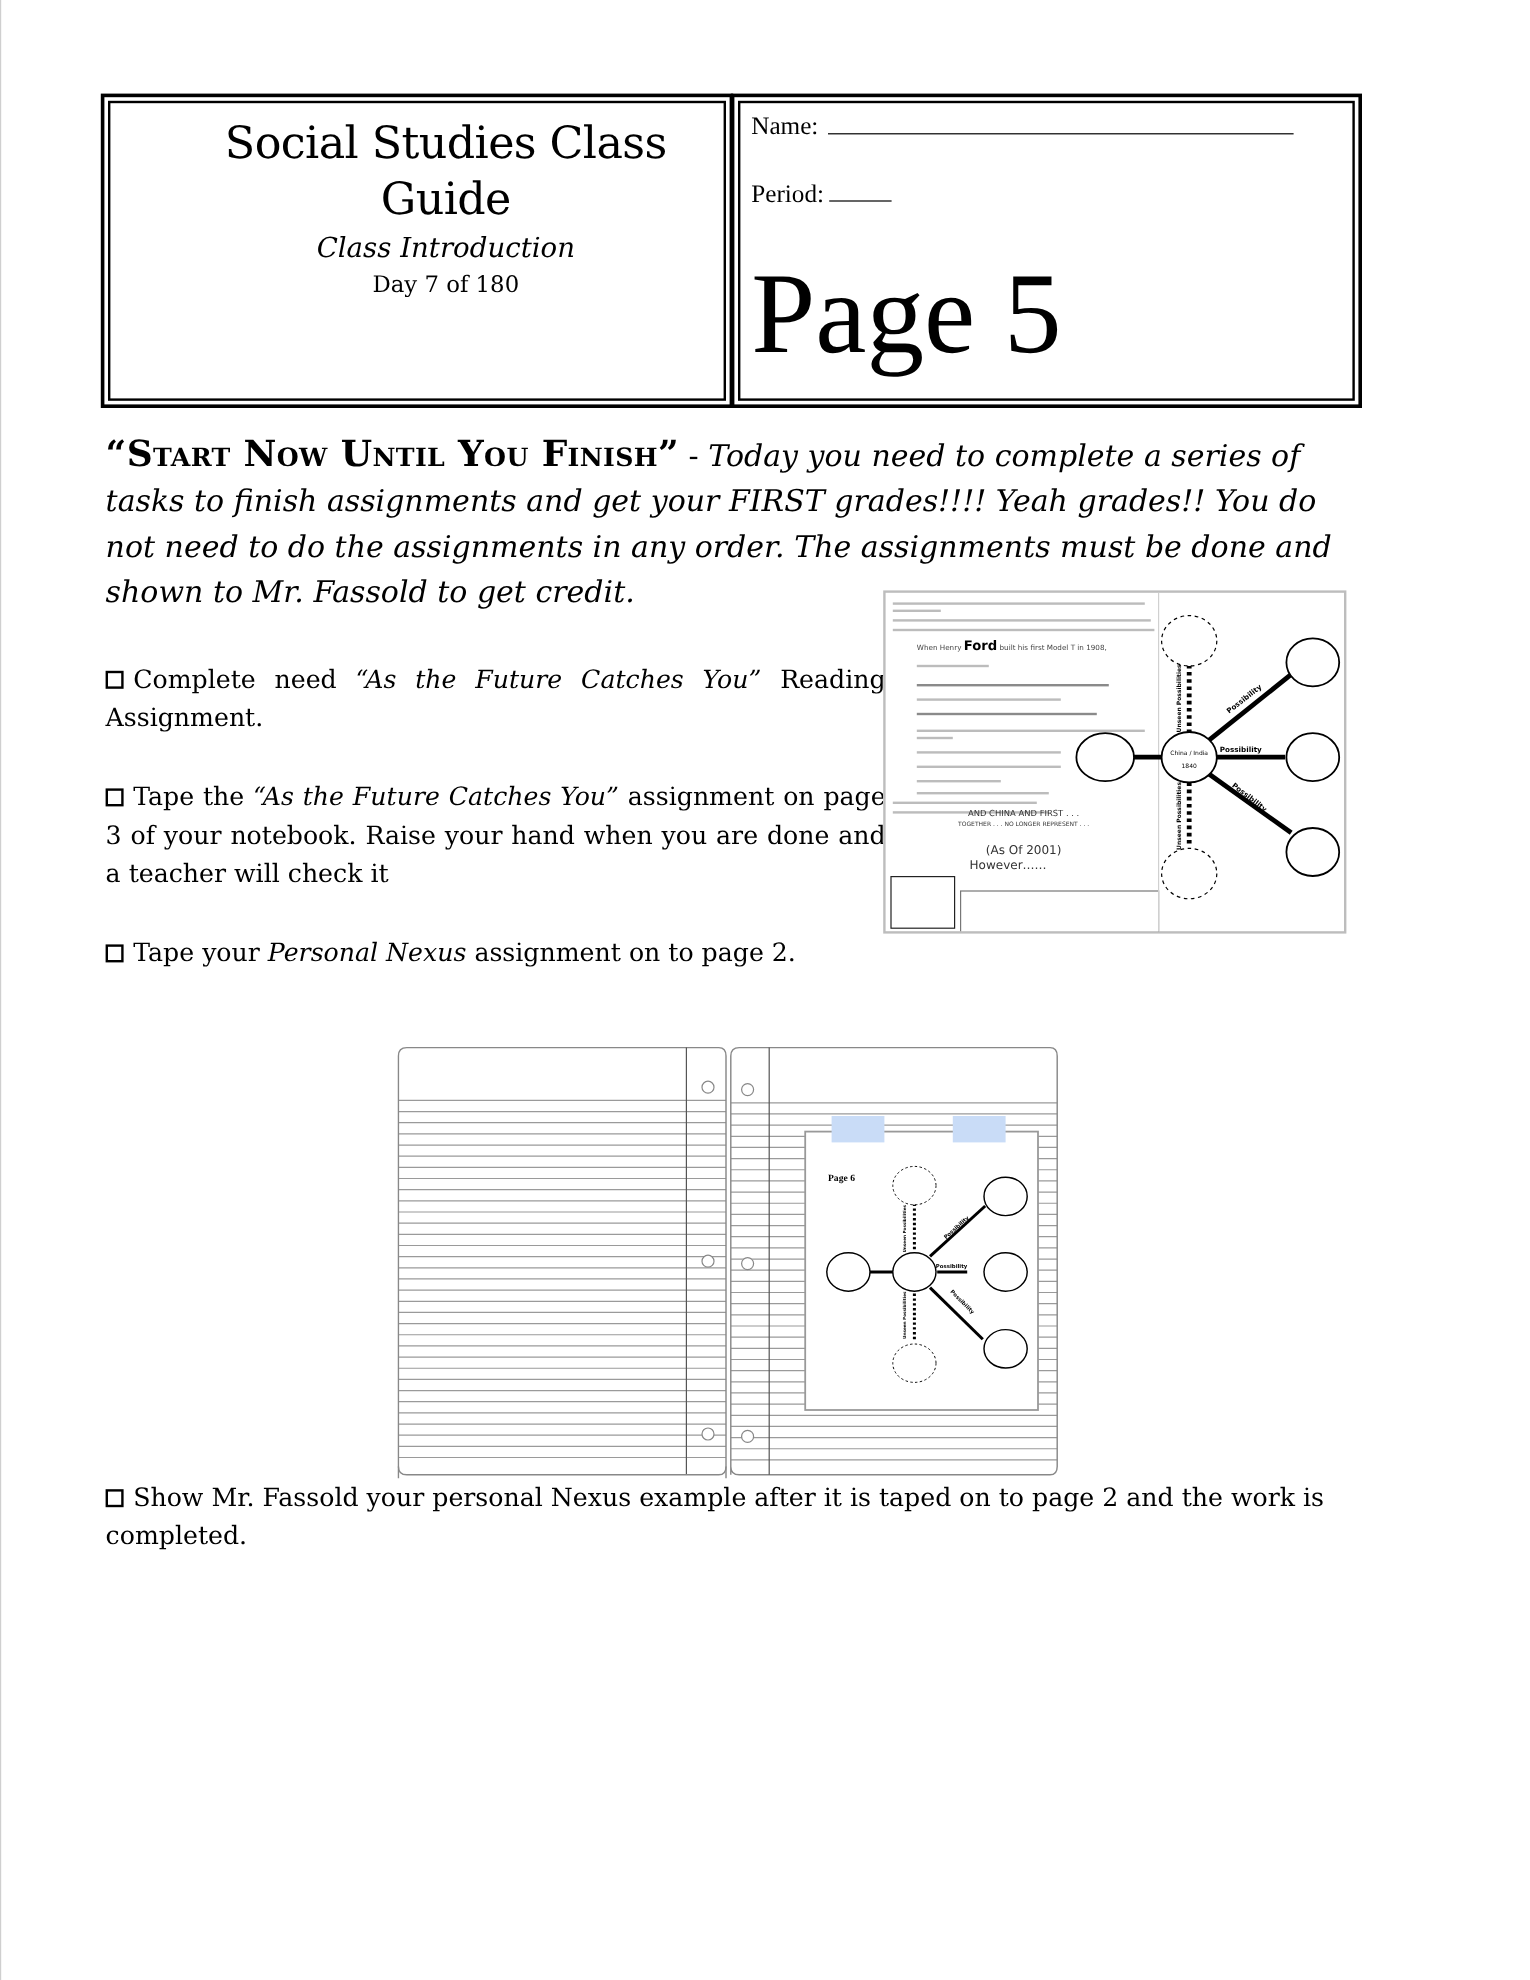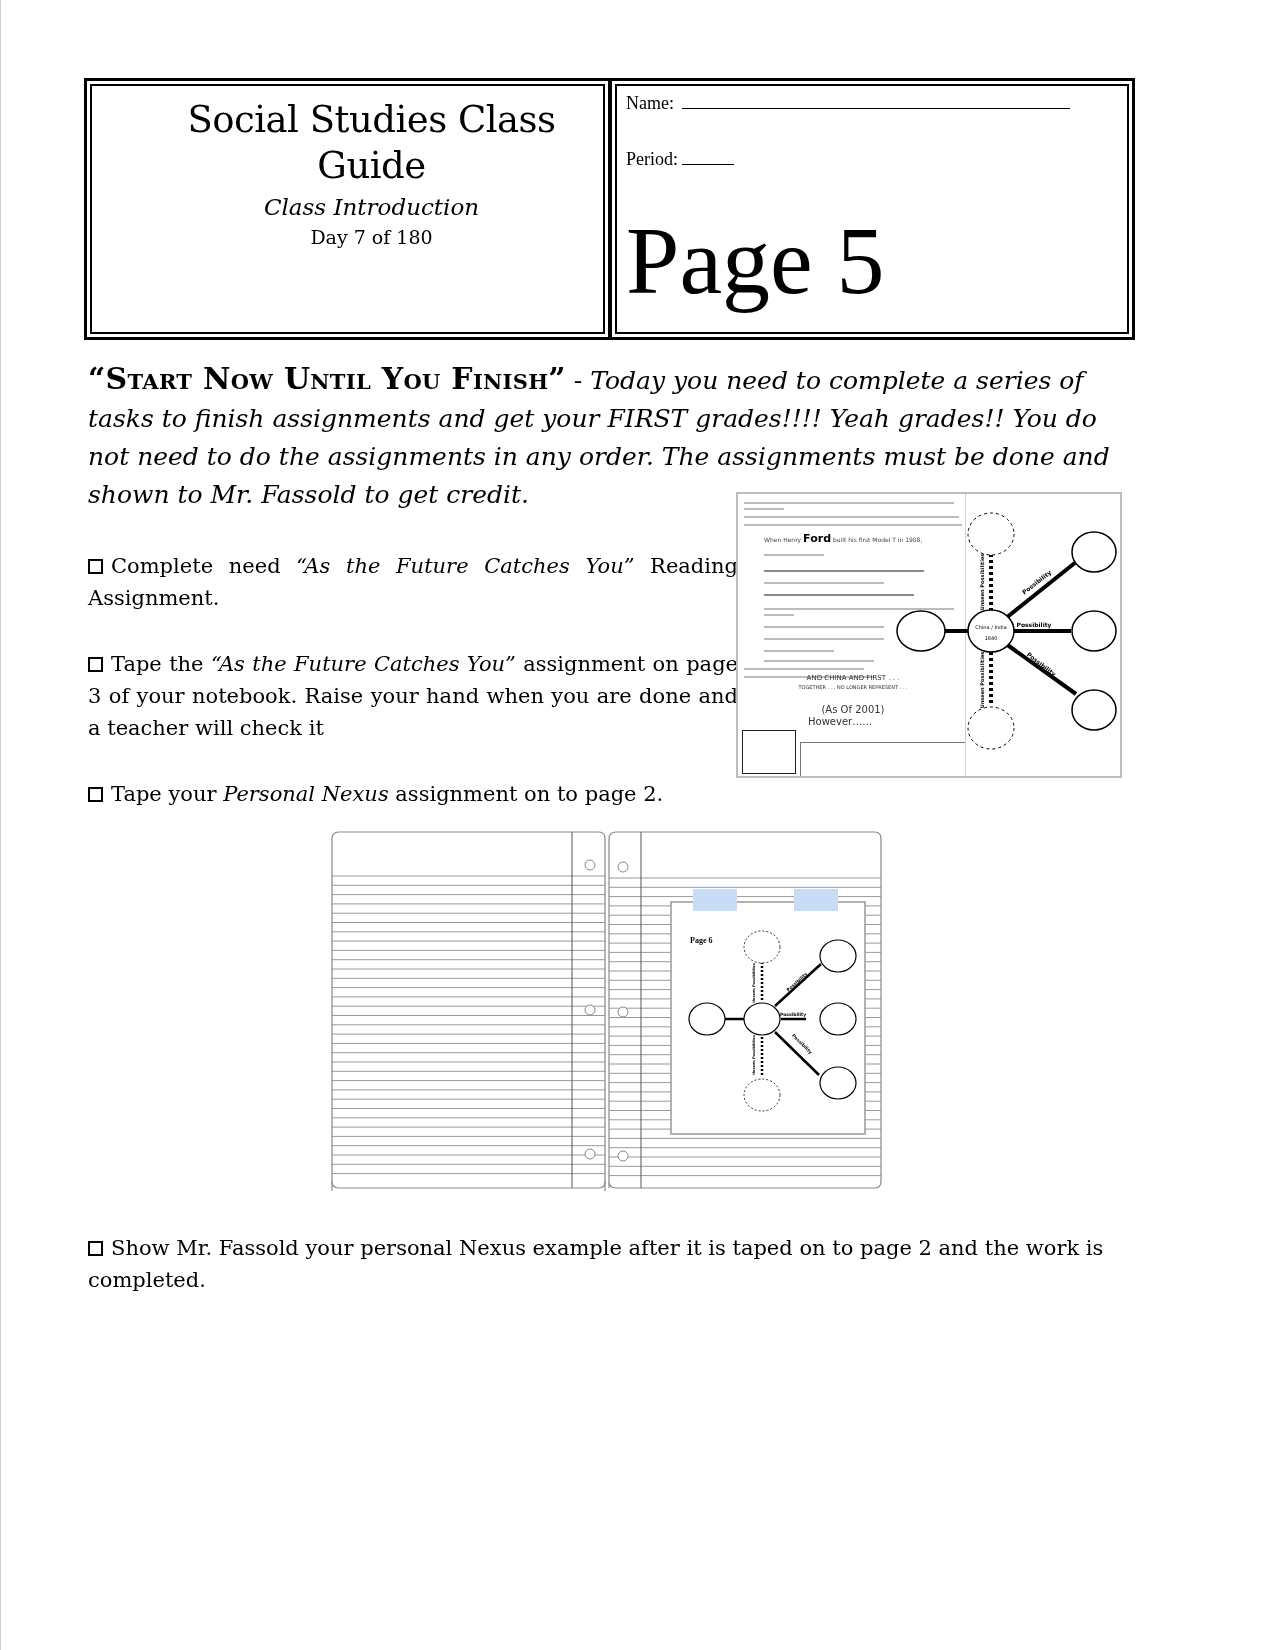--- a/index.html
+++ b/index.html
@@ -10,21 +10,21 @@
   .hdr-box { position: absolute; top: 78px; height: 262px; border: 3px solid #000; box-sizing: border-box; }
   .hdr-box::after { content: ""; position: absolute; left: 3px; top: 3px; right: 3px; bottom: 3px; border: 2px solid #000; }
   .hdr-left { left: 84px; width: 527px; }
   .hdr-right { left: 609px; width: 526px; }
   .hdr-left .inner { position: absolute; left: 0; right: 0; top: 16px; text-align: center; z-index: 2; margin-left: 48px; }
   .title { font-family: "DejaVu Serif", serif; font-size: 37px; line-height: 46px; letter-spacing: -0.5px; }
   .subtitle { font-style: italic; font-size: 23px; line-height: 36px; }
   .date { font-size: 27px; line-height: 38px; }
   .daycount { font-size: 19px; line-height: 24px; }
 
-  .hdr-right .field { position: absolute; left: 14px; font-family: "Liberation Serif", serif; font-size: 18px; z-index: 2; text-align: right; }
+  .hdr-right .field { position: absolute; left: 14px; font-family: "Liberation Serif", serif; font-size: 21px; z-index: 2; text-align: right; }
   .field-name { top: 12px; }
   .field-period { top: 68px; }
   .blank { display: inline-block; border-bottom: 1px solid #000; vertical-align: baseline; height: 14px; margin-left: 8px; }
   .blank-name { width: 388px; }
   .blank-period { width: 52px; margin-left: 4px; }
   .pagenum { position: absolute; left: 14px; top: 130px; font-family: "Liberation Serif", serif; font-size: 96px; line-height: 100px; z-index: 2; }
 
   
   .intro { position: absolute; left: 88px; top: 360px; width: 1040px; font-size: 25px; line-height: 38px; font-family: "DejaVu Serif", serif; }
   .intro .lead { font-weight: bold; font-variant: small-caps; font-size: 30px; letter-spacing: 0.3px; }
@@ -49,21 +49,21 @@
   .thumb .caps { position: absolute; left: 60px; font-family: "DejaVu Sans", sans-serif; color: #333; text-align: center; width: 110px; }
   .thumb .c1 { top: 180px; font-size: 7px; }
   .thumb .c2 { top: 190px; font-size: 5px; }
   .thumb .c3 { top: 210px; font-size: 10px; }
   .thumb .c4 { top: 222px; font-size: 10px; left: 70px; width: auto; text-align: left; }
   .thumb .smallbox { position: absolute; left: 4px; top: 236px; width: 52px; height: 42px; border: 1px solid #222; }
   .thumb .ansbox { position: absolute; left: 62px; top: 248px; width: 164px; height: 34px; border: 1px solid #777; }
   .thumb svg { position: absolute; left: 0; top: 0; }
 
   
-  .nb { position: absolute; left: 331px; top: 831px; }
+  .nb { position: absolute; left: 331px; top: 872px; }
   .nb svg { display: block; }
 </style>
 </head>
 <body>
 
 <div class="page-edge"></div>
 
 <div class="hdr-box hdr-left">
   <div class="inner">
     <div class="title">Social Studies Class Guide</div>

